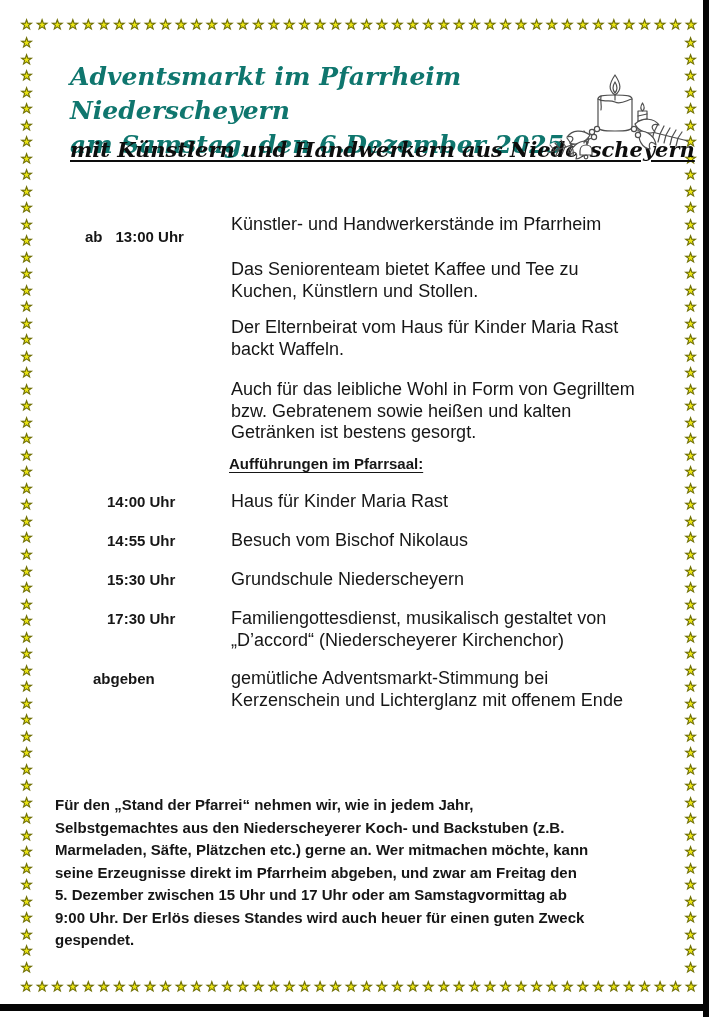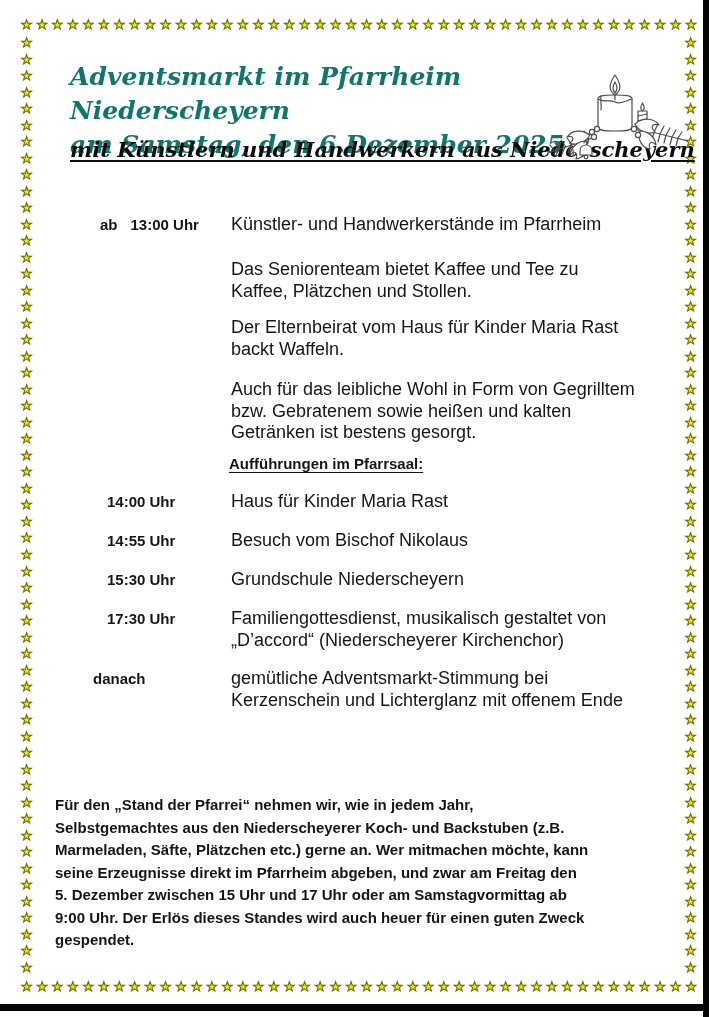--- a/index.html
+++ b/index.html
@@ -47,21 +47,21 @@
     text-underline-offset:3px;
     color:#0d0d0d;
   }
   .candle-art{position:absolute;left:540px;top:68px;width:150px;height:102px;}
   
   .row{position:absolute;left:0;width:709px;}
   .t{
     position:absolute;left:107px;
     font-weight:bold;font-size:15px;line-height:21.5px;white-space:pre;
   }
-  .t-ab{left:100px;}
+  .t-ab{left:85px;margin-top:12px;}
   .t-ab .gap{display:inline-block;width:13px;}
   .t-danach{left:93px;}
   .d{
     position:absolute;left:231px;width:432px;
     font-size:18px;line-height:21.5px;white-space:pre-line;
   }
   .section-head{
     position:absolute;left:229px;
     font-weight:bold;font-size:15px;line-height:21.5px;
     text-decoration:underline;text-underline-offset:3px;
@@ -342,21 +342,21 @@
     <circle cx="98" cy="66" r="2.6" fill="#ffffff"></circle>
   </svg>
 
   <div class="row" style="top:214px">
     <span class="t t-ab"><span>ab</span><span class="gap"></span><span>13:00 Uhr</span></span>
     <span class="d">Künstler- und Handwerkerstände im Pfarrheim</span>
   </div>
 
   <div class="row" style="top:259px">
     <span class="d">Das Seniorenteam bietet Kaffee und Tee zu
-Kaffee, Plätzchen und Stollen.</span>
+Kuchen, Künstlern und Stollen.</span>
   </div>
 
   <div class="row" style="top:317px">
     <span class="d">Der Elternbeirat vom Haus für Kinder Maria Rast
 backt Waffeln.</span>
   </div>
 
   <div class="row" style="top:379px">
     <span class="d">Auch für das leibliche Wohl in Form von Gegrilltem
 bzw. Gebratenem sowie heißen und kalten
@@ -382,21 +382,21 @@
     <span class="d">Grundschule Niederscheyern</span>
   </div>
 
   <div class="row" style="top:608px">
     <span class="t">17:30 Uhr</span>
     <span class="d">Familiengottesdienst, musikalisch gestaltet von
 „D’accord“ (Niederscheyerer Kirchenchor)</span>
   </div>
 
   <div class="row" style="top:668px">
-    <span class="t t-danach">danach</span>
+    <span class="t t-danach">abgeben</span>
     <span class="d">gemütliche Adventsmarkt-Stimmung bei
 Kerzenschein und Lichterglanz mit offenem Ende</span>
   </div>
 
   <div class="note-body">Für den „Stand der Pfarrei“ nehmen wir, wie in jedem Jahr,
 Selbstgemachtes aus den Niederscheyerer Koch- und Backstuben (z.B.
 Marmeladen, Säfte, Plätzchen etc.) gerne an. Wer mitmachen möchte, kann
 seine Erzeugnisse direkt im Pfarrheim abgeben, und zwar am Freitag den
 5. Dezember zwischen 15 Uhr und 17 Uhr oder am Samstagvormittag ab
 9:00 Uhr. Der Erlös dieses Standes wird auch heuer für einen guten Zweck

